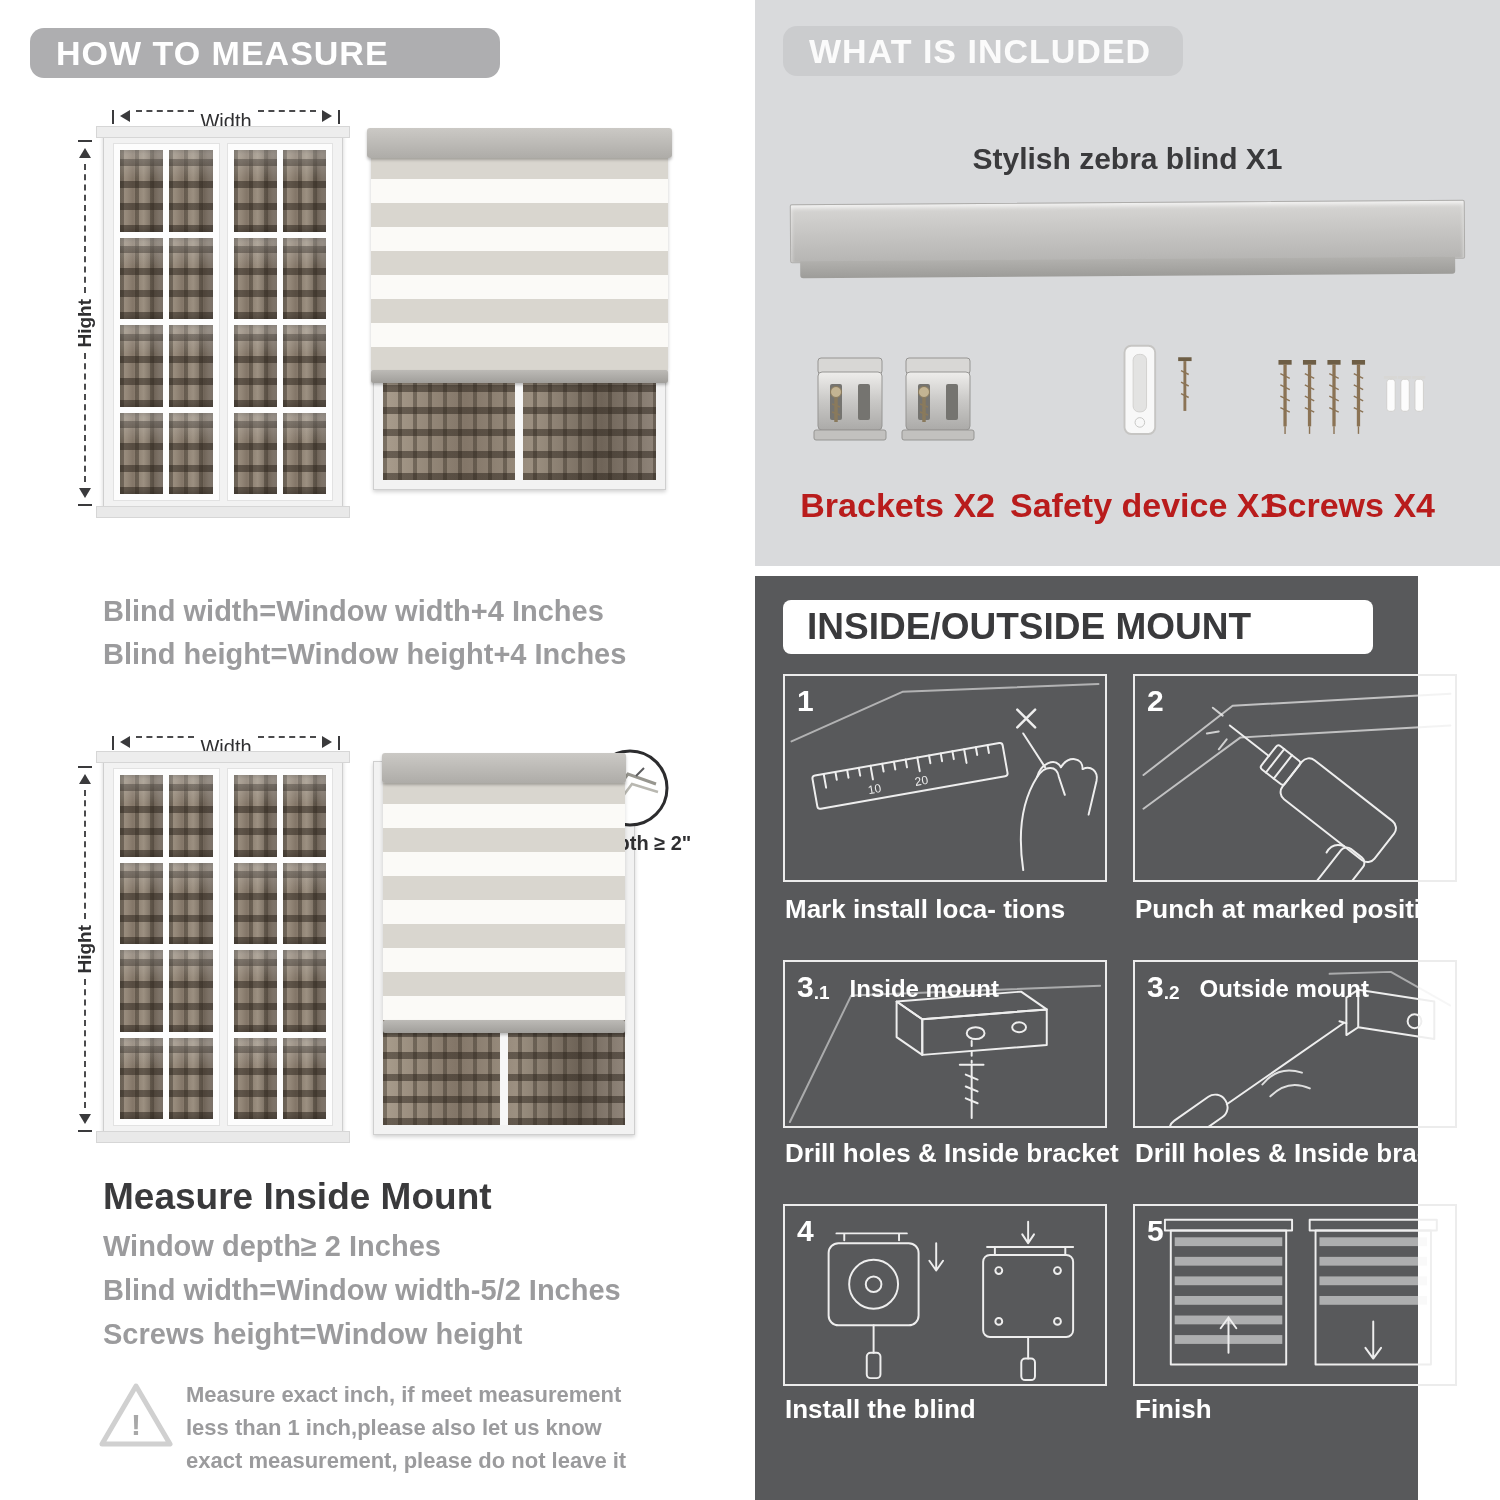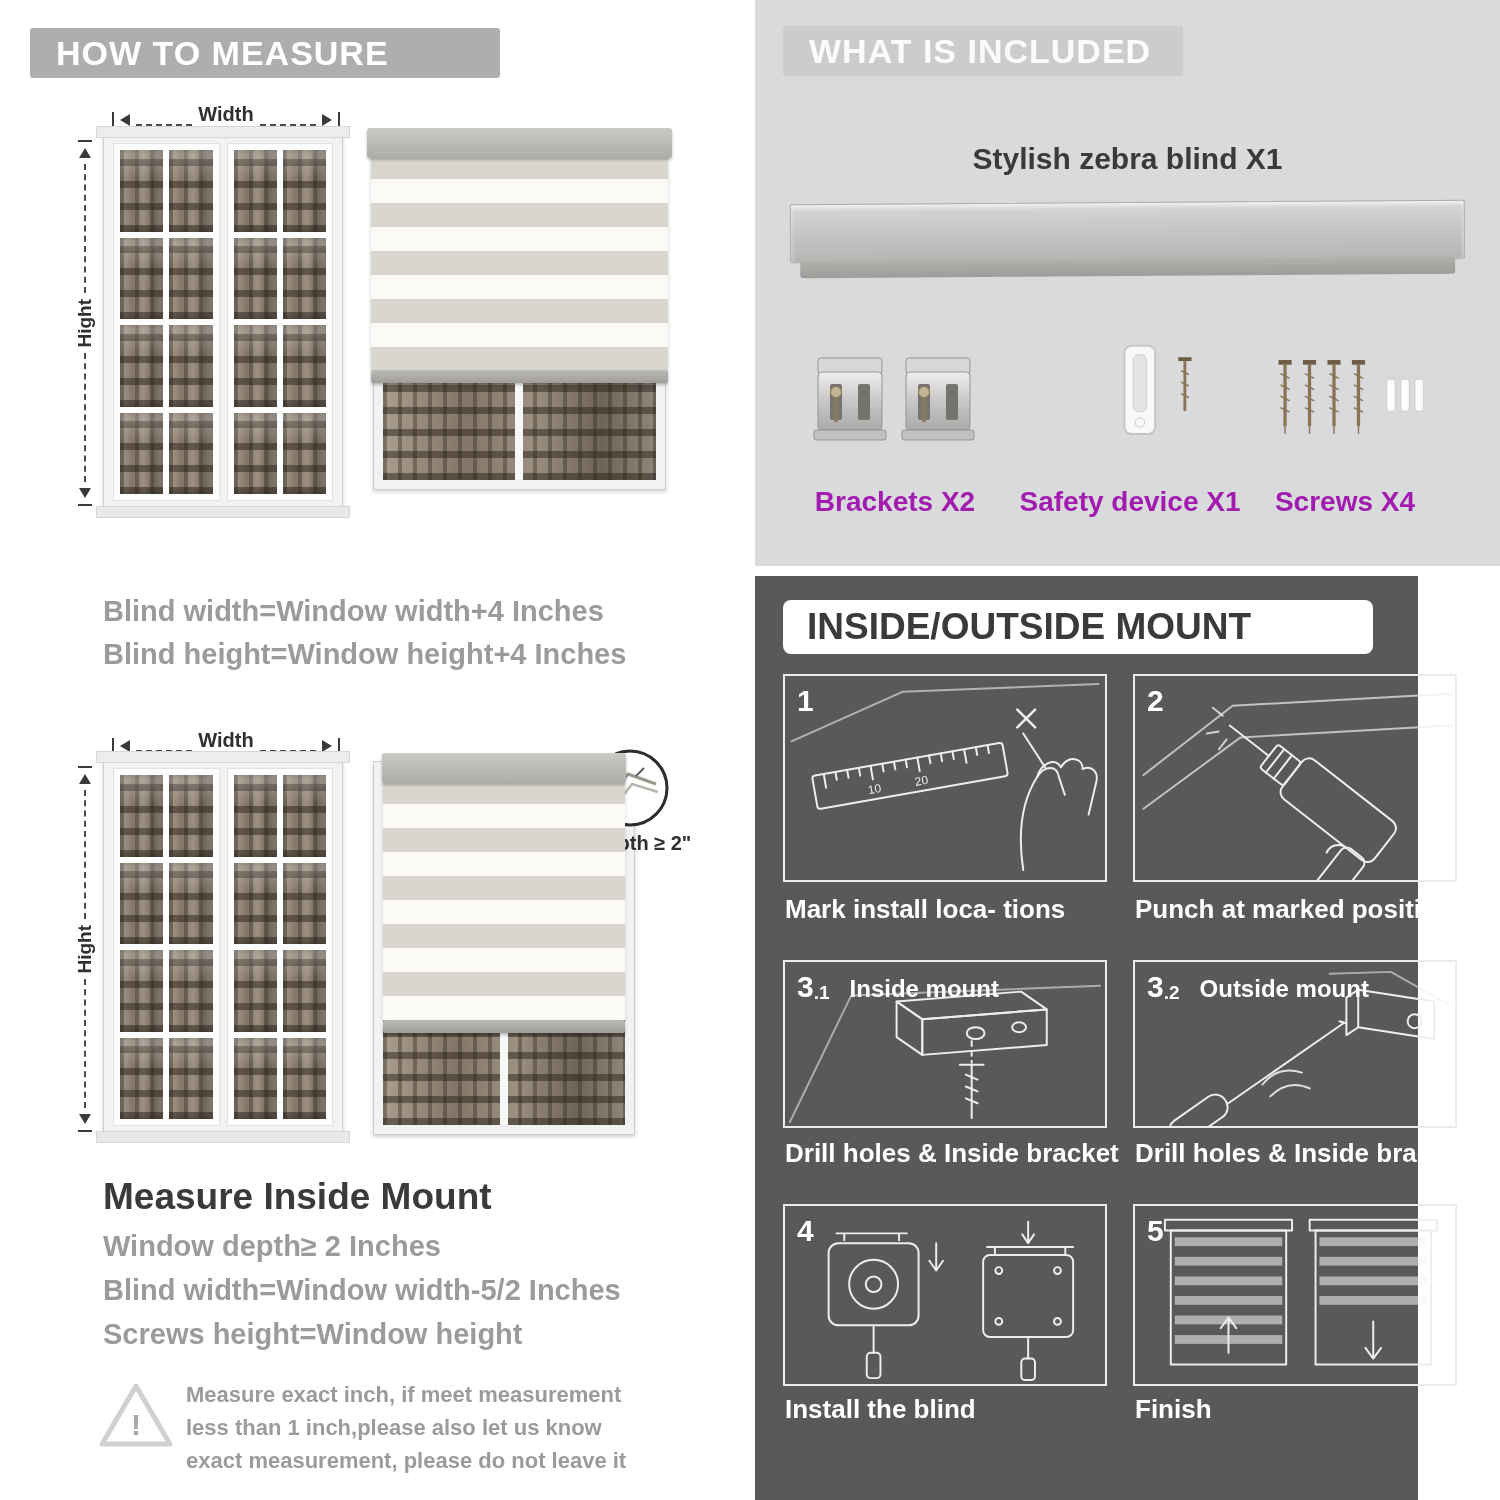--- a/index.html
+++ b/index.html
@@ -6,34 +6,34 @@
   body{margin:0;background:#fff}
   .canvas{position:relative;width:1500px;height:1500px;background:#ffffff;
     font-family:"Liberation Sans",sans-serif;overflow:hidden}
 
   
   .sec-left{position:absolute;left:0;top:0;width:733px;height:1500px;background:#ffffff}
   .sec-included{position:absolute;left:755px;top:0;width:745px;height:566px;background:#d9dadc}
   .sec-mount{position:absolute;left:755px;top:576px;width:663px;height:924px;background:#58595b}
 
   
-  .banner{position:absolute;border-radius:3px;color:#fff;font-weight:bold;font-size:34px;
+  .banner{position:absolute;border-radius:14px;color:#fff;font-weight:bold;font-size:34px;
     letter-spacing:1px;display:flex;align-items:center;padding:0 26px;height:50px;white-space:nowrap}
   .left-banner{left:30px;top:28px;width:470px;background:#aeaeb0}
   .included-banner{left:28px;top:26px;width:400px;background:#cbccce;color:#fbfbfb}
   .mount-header{position:absolute;left:28px;top:24px;width:590px;height:54px;background:#ffffff;
     border-radius:8px;color:#3a3a3c;font-weight:bold;font-size:37px;display:flex;align-items:center;
     padding:0 24px;white-space:nowrap}
 
   .h-title{position:absolute;font-size:37px;font-weight:bold;color:#3a3a3c;white-space:nowrap}
   .gray-line{position:absolute;font-size:29px;font-weight:bold;color:#9b9b9d;white-space:nowrap}
 
   
-  .h-arrow{position:absolute;display:flex;align-items:flex-end;gap:6px;color:#2f2f31;
-    font-size:20px;font-weight:bold;height:16px}
+  .h-arrow{position:absolute;display:flex;align-items:flex-start;gap:6px;color:#2f2f31;
+    font-size:20px;font-weight:normal;height:16px}
   .h-arrow .dash{flex:1;height:0;border-top:2px dashed #4a4a4c}
   .ah{width:0;height:0;flex:none}
   .ah-left{border-top:6px solid transparent;border-bottom:6px solid transparent;border-right:10px solid #3a3a3c}
   .ah-right{border-top:6px solid transparent;border-bottom:6px solid transparent;border-left:10px solid #3a3a3c}
   .etick{width:2px;height:14px;background:#3a3a3c;flex:none}
   .v-arrow{position:absolute;display:flex;flex-direction:column;align-items:center;gap:6px;width:22px}
   .v-arrow .vdash{flex:1;width:0;border-left:2px dashed #4a4a4c}
   .ah-up{border-left:6px solid transparent;border-right:6px solid transparent;border-bottom:10px solid #3a3a3c}
   .ah-down{border-left:6px solid transparent;border-right:6px solid transparent;border-top:10px solid #3a3a3c}
   .vtick{height:2px;width:14px;background:#3a3a3c;flex:none}
@@ -91,22 +91,22 @@
   
   .blind-label{position:absolute;left:0;right:0;top:142px;text-align:center;
     font-size:30px;font-weight:bold;color:#3a3a3c}
   .headrail{position:absolute;left:35px;top:202px;width:675px;height:74px;transform:rotate(-.4deg)}
   .hr-face{position:absolute;left:0;right:0;top:0;bottom:15px;border-radius:2px;
     background:linear-gradient(180deg,#d7d6d4,#c3c2c0 60%,#b6b5b3);border:1px solid #aeadab;
     box-shadow:inset 0 3px 4px rgba(255,255,255,.7)}
   .hr-lip{position:absolute;left:10px;right:10px;bottom:0;height:17px;border-radius:0 0 3px 3px;
     background:linear-gradient(180deg,#b1b0ad,#9d9c99)}
   .inc-icon{position:absolute}
-  .item-label{position:absolute;top:486px;font-size:28px;font-weight:bold;color:#a21caf;
-    text-align:center;white-space:nowrap}
+  .item-label{position:absolute;top:486px;font-size:34px;font-weight:bold;color:#b91c1c;
+    text-align:right;white-space:nowrap}
 
   
   .step{position:absolute;border:2px solid #ececec}
   .step-head{position:absolute;left:12px;top:8px;display:flex;align-items:baseline;gap:20px;
     color:#fff;z-index:2}
   .step-num{font-size:30px;font-weight:bold}
   .step-num-sub{font-size:19px;font-weight:bold;position:relative;top:2px}
   .step-inner-label{font-size:24px;font-weight:bold}
   .step-art{position:absolute;inset:0;width:100%;height:100%}
   .step-caption{position:absolute;font-size:26px;font-weight:bold;color:#ffffff;white-space:nowrap}

